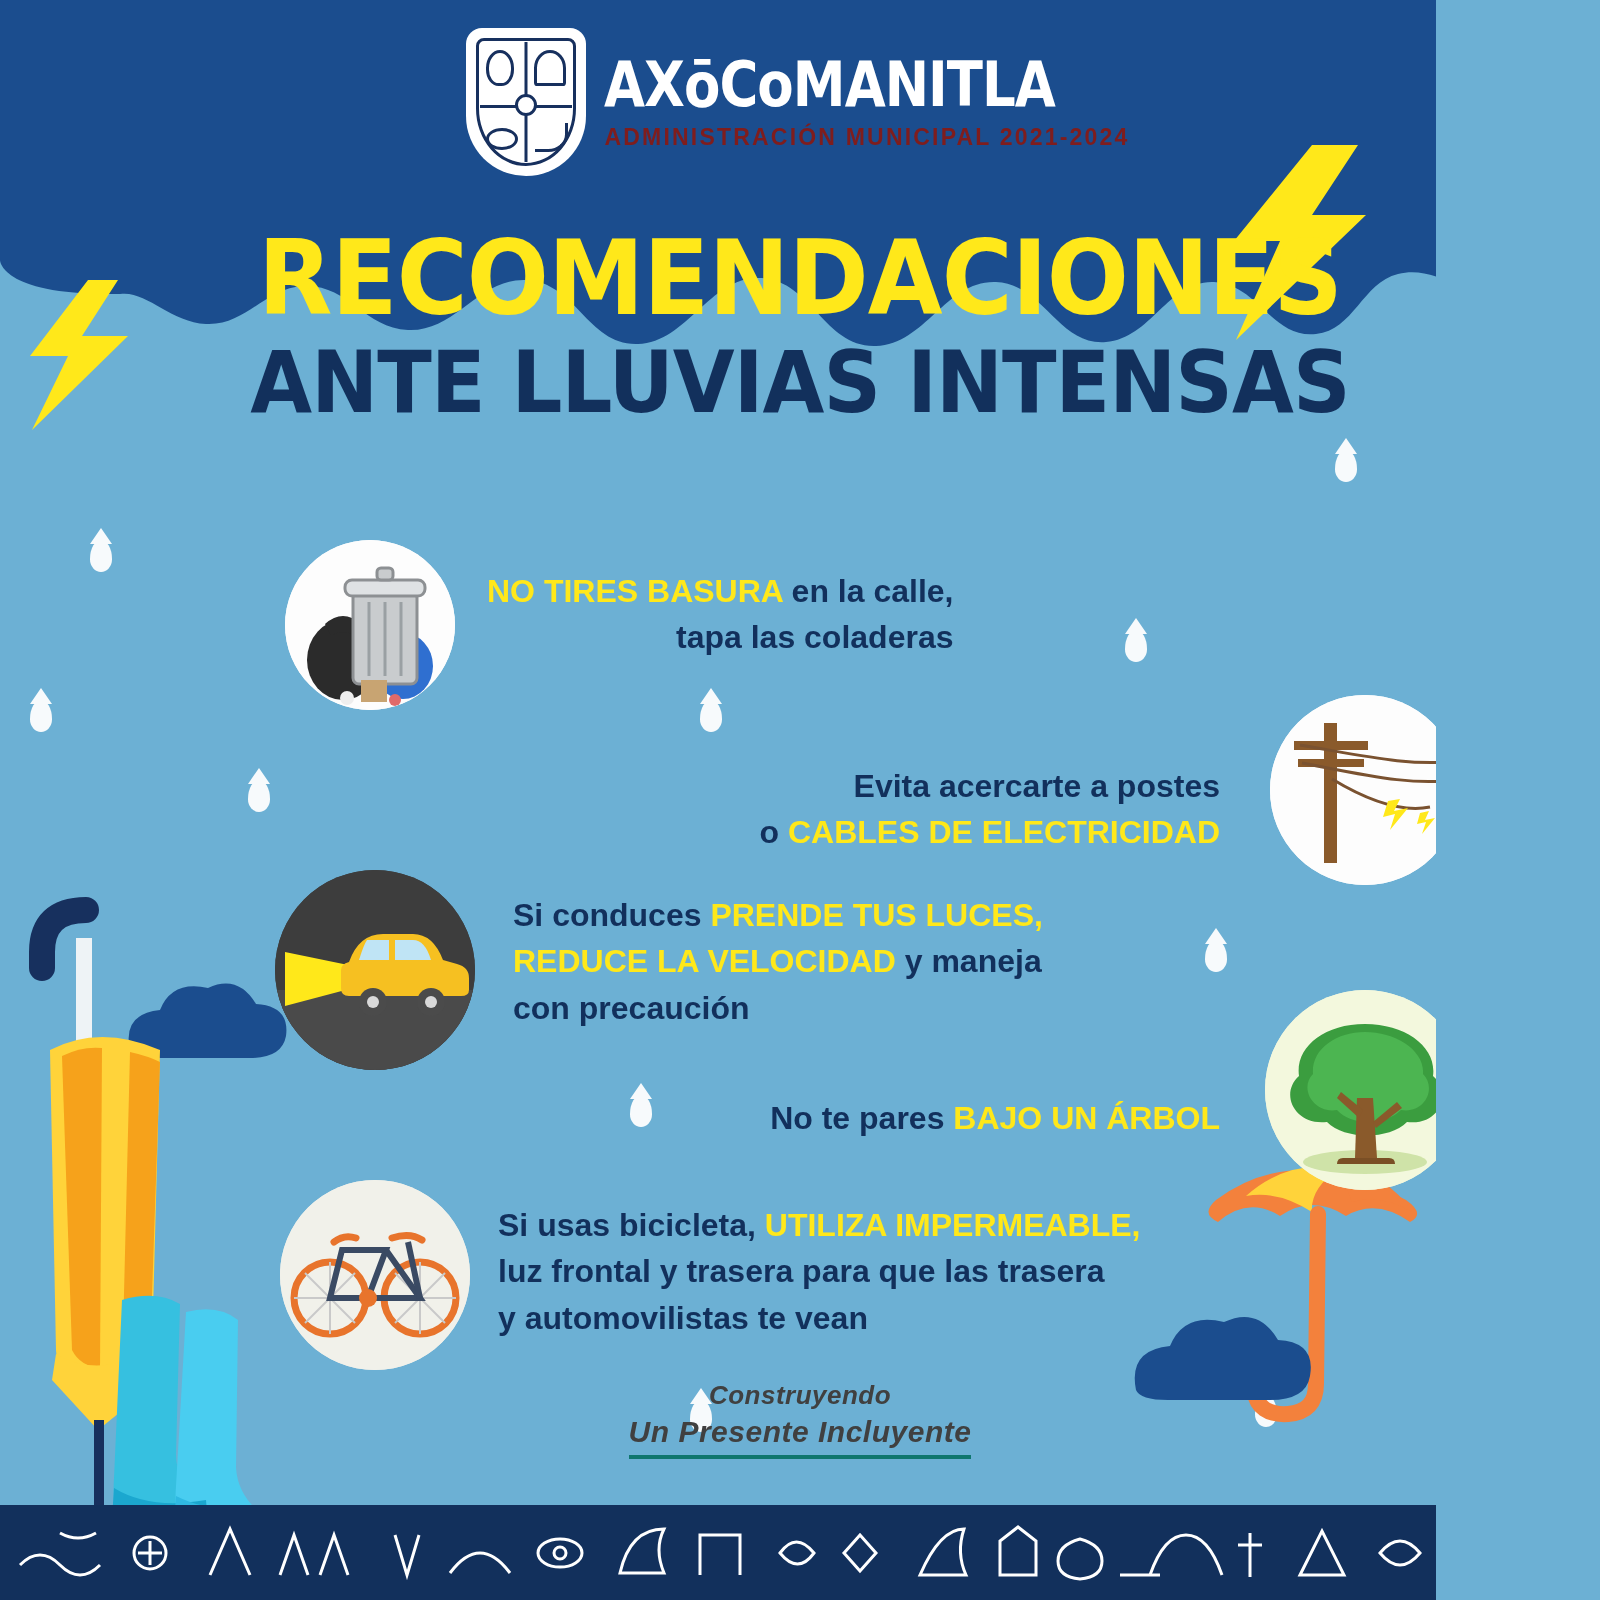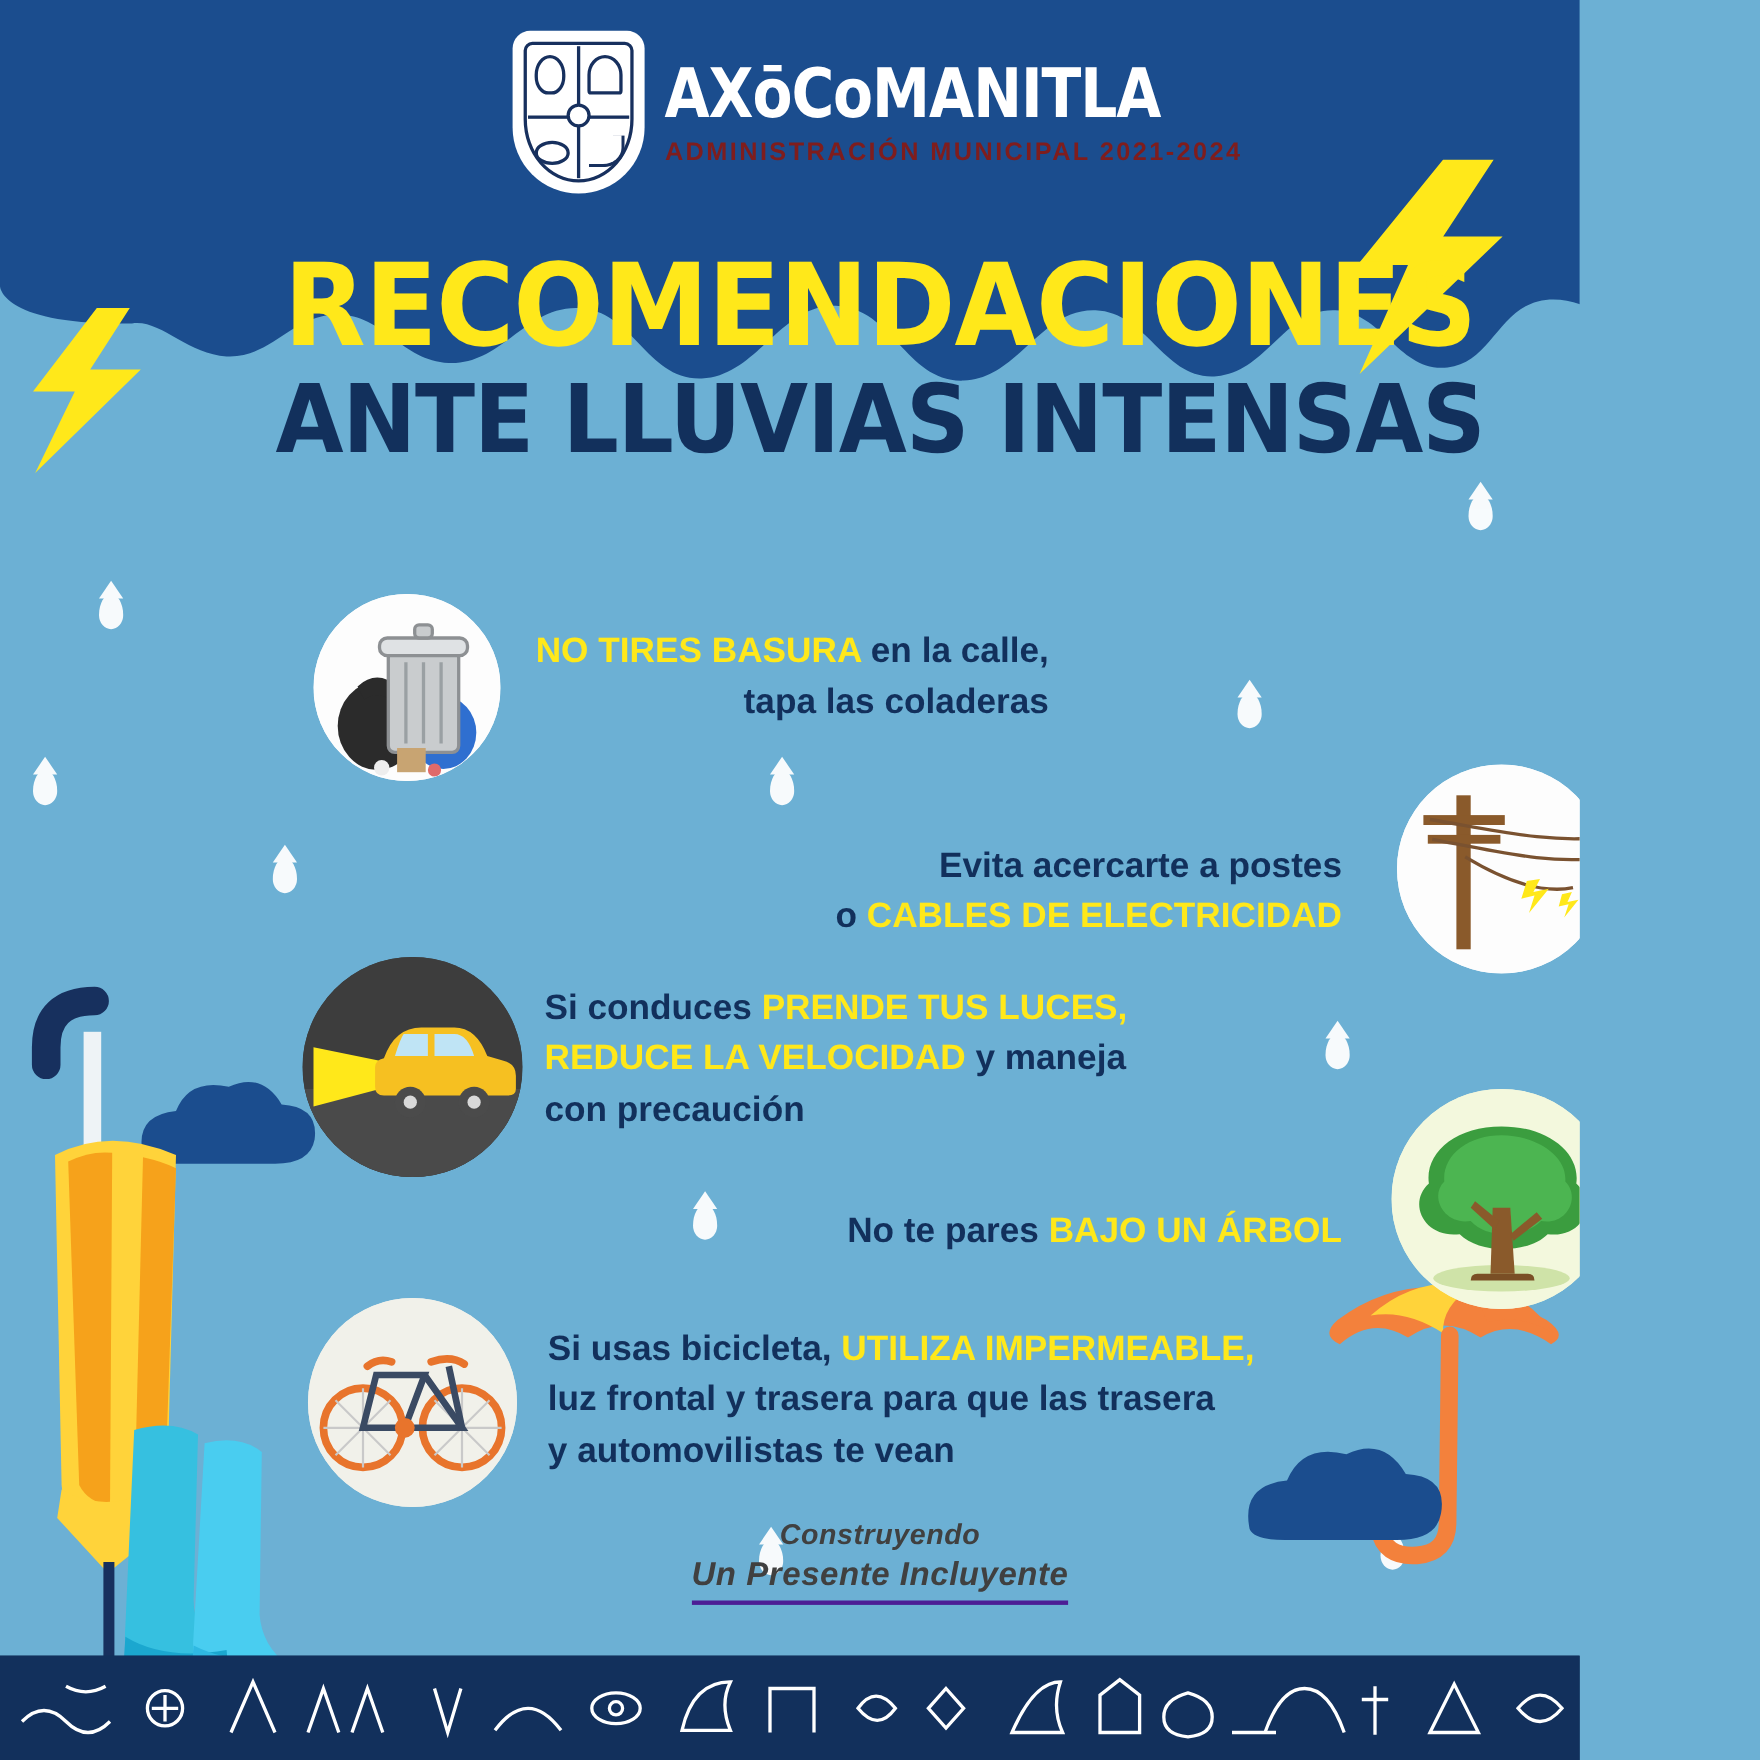--- a/index.html
+++ b/index.html
@@ -114,39 +114,39 @@
   #tip1 .text{margin-left:32px;margin-top:28px;}
 
   
   #tip2{top:195px;left:740px;}
   #tip2 .text{text-align:right;width:480px;margin-top:28px;}
   .poleCircle{position:absolute;top:155px;left:1270px;width:190px;height:190px;border-radius:50%;background:#fdfdfd;overflow:hidden;z-index:6;}
 
   
   #tip3{top:330px;left:275px;}
   #tip3 .circle{width:200px;height:200px;background:#3d3d3d;}
-  #tip3 .text{margin-left:20px;margin-top:22px;}
+  #tip3 .text{margin-left:38px;margin-top:22px;}
 
   
   #tip4{top:545px;left:715px;}
   #tip4 .text{text-align:right;width:505px;margin-top:10px;}
   .treeCircle{position:absolute;top:450px;left:1265px;width:200px;height:200px;border-radius:50%;background:#f2f7dc;overflow:hidden;z-index:6;}
 
   
   #tip5{top:640px;left:280px;}
   #tip5 .circle{width:190px;height:190px;background:#f0f0ea;}
   #tip5 .text{margin-left:28px;margin-top:22px;}
 
   
   .slogan{
     position:absolute;top:1380px;left:0;width:1600px;text-align:center;z-index:7;
     color:#404040;font-style:italic;font-weight:bold;
   }
   .slogan .s1{font-size:26px;letter-spacing:.5px;}
-  .slogan .s2{font-size:30px;letter-spacing:.5px;margin-top:4px;display:inline-block;border-bottom:4px solid #4c1d95;padding-bottom:6px;}
+  .slogan .s2{font-size:30px;letter-spacing:.5px;margin-top:4px;display:inline-block;border-bottom:4px solid #0f766e;padding-bottom:6px;}
 
   
   .bottombar{position:absolute;left:0;bottom:0;width:1600px;height:95px;background:#12305c;z-index:8;overflow:hidden;}
 
   
   .drop{position:absolute;background:#ffffff;width:22px;height:32px;border-radius:50% 50% 50% 50%/60% 60% 40% 40%;opacity:.95;z-index:3;}
   .drop:before{content:"";position:absolute;left:50%;top:-12px;width:0;height:0;border-left:11px solid transparent;border-right:11px solid transparent;border-bottom:16px solid #ffffff;transform:translateX(-50%);}
 
   
   .bolt{position:absolute;z-index:5;}

